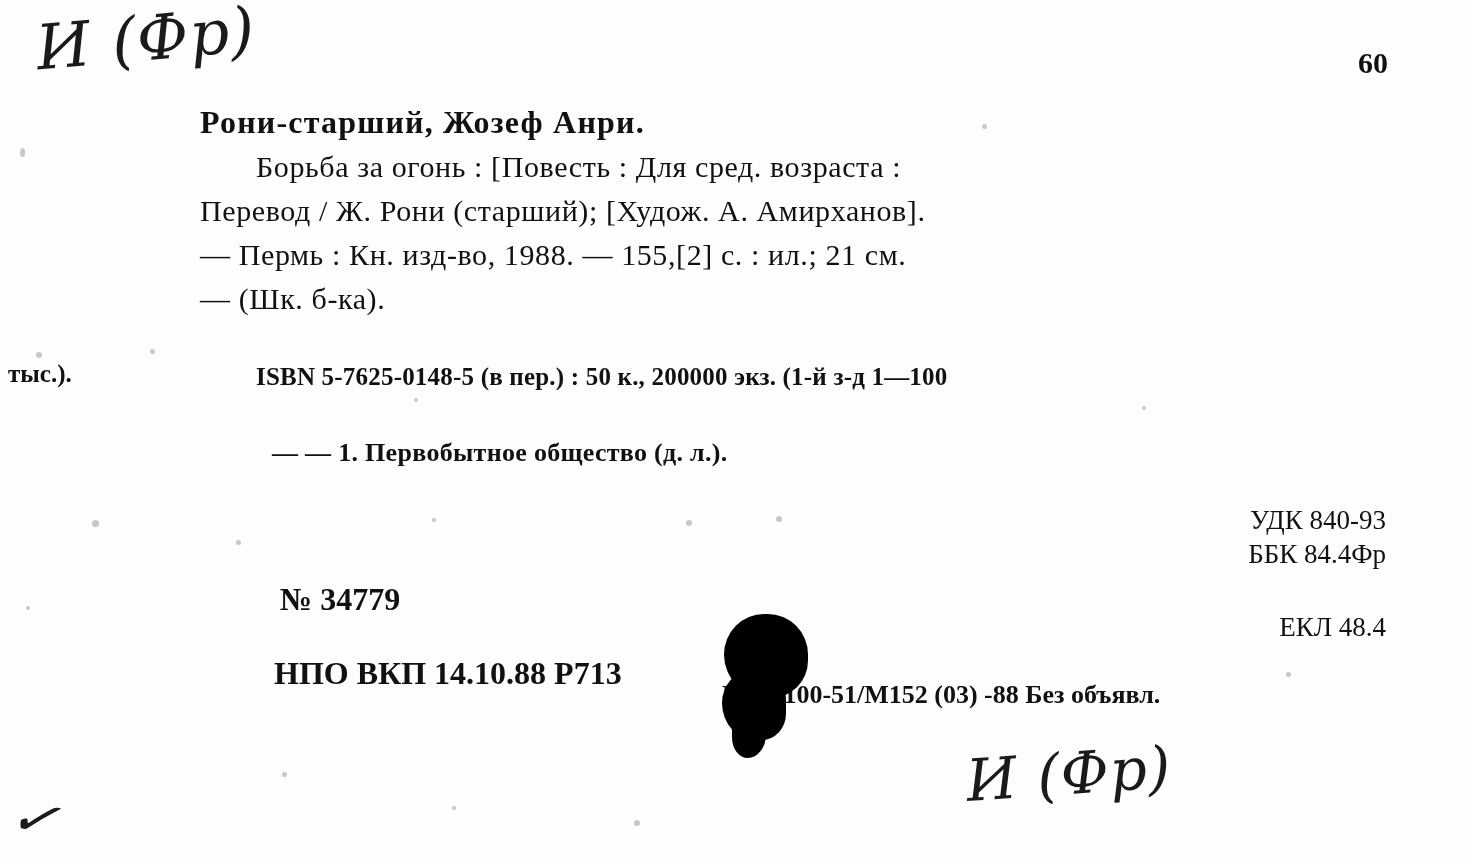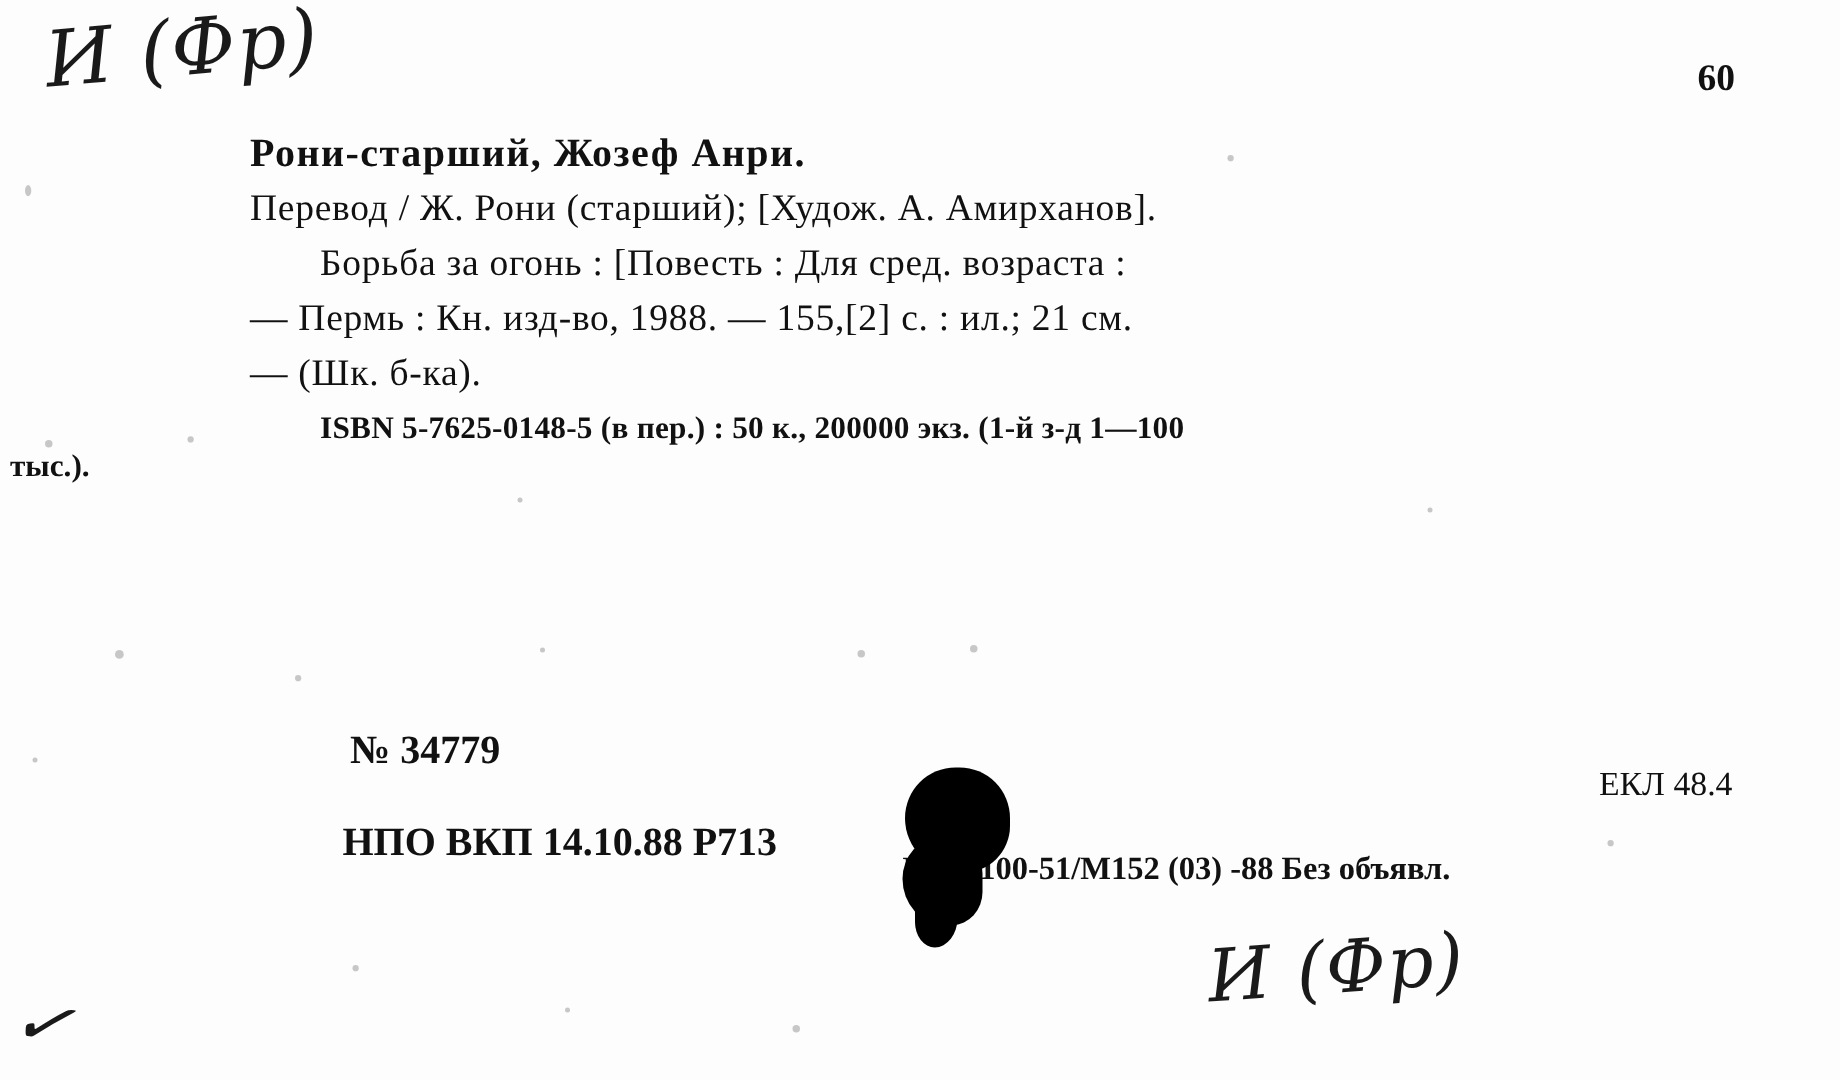--- a/index.html
+++ b/index.html
@@ -96,20 +96,21 @@
     font-weight: bold;
   }
   .isbn-line {
     font-size: 25px;
     line-height: 36px;
     letter-spacing: 0.2px;
     white-space: nowrap;
   }
   .isbn-line.first {
     text-indent: 56px;
+    margin-top: 34px;
   }
   #isbn-tail {
     position: absolute;
     left: 8px;
     top: 360px;
     font-size: 25px;
     font-weight: bold;
   }
 
   
@@ -223,32 +224,37 @@
   <div class="handwriting" id="hw-top">И (Фр)</div>
 
   <div class="handwriting" id="hw-bottom">И (Фр)</div>
 
   <div class="handwriting" id="hw-check">✓</div>
 
   <div id="page-number">60</div>
 
   <div id="record">
     <div class="author">Рони-старший, Жозеф Анри.</div>
+    <div class="body-line indent">Борьба за огонь : [Повесть : Для сред. возраста :</div>
     <div class="body-line">Перевод / Ж. Рони (старший); [Худож. А. Амирханов].</div>
-    <div class="body-line indent">Борьба за огонь : [Повесть : Для сред. возраста :</div>
     <div class="body-line">— Пермь : Кн. изд-во, 1988. — 155,[2] с. : ил.; 21 см.</div>
     <div class="body-line">— (Шк. б-ка).</div>
   </div>
 
   <div id="isbn-block">
     <div class="isbn-line first">ISBN 5-7625-0148-5 (в пер.) : 50 к., 200000 экз. (1-й з-д 1—100</div>
   </div>
   <div id="isbn-tail">тыс.).</div>
 
-
+  <div id="subject">— — 1. Первобытное общество (д. л.).</div>
+
+  <div id="classification">
+    <div>УДК 840-93</div>
+    <div>ББК 84.4Фр</div>
+  </div>
   <div id="ekl">ЕКЛ 48.4</div>
 
   <div id="imprint">
     <div class="imprint-line pad1">№ 34779</div>
     <div class="imprint-line pad2">НПО ВКП 14.10.88 Р713</div>
   </div>
 
   <div id="footer-code">Р         010100-51/М152 (03) -88 Без объявл.</div>
 
   <div id="ink-blot">

